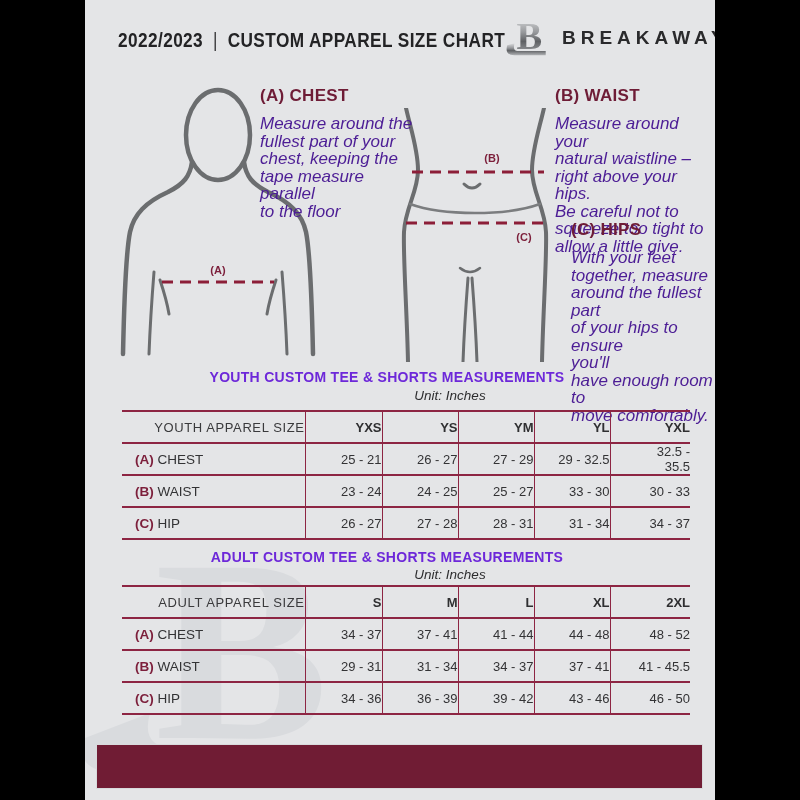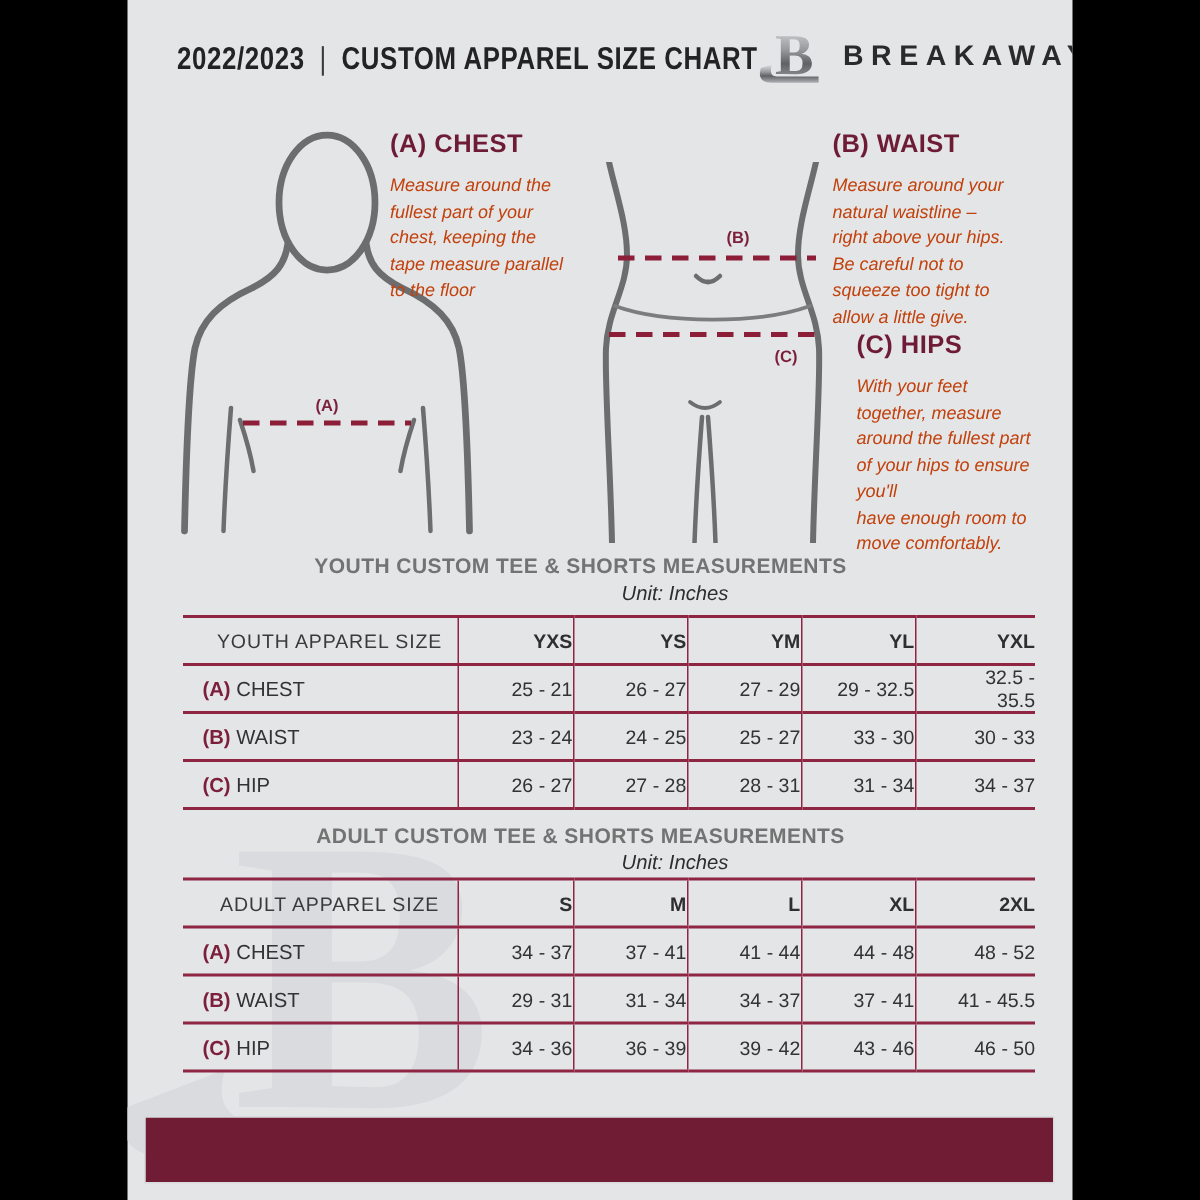--- a/index.html
+++ b/index.html
@@ -30,37 +30,37 @@
   .fig1 { left:33px; top:82px; width:200px; height:275px; }
   .fig2 { left:313px; top:108px; width:154px; height:254px; }
   .marker-text { font-size:11px; font-weight:700; fill:#7c1f3b; font-family:"Liberation Sans",sans-serif; }
 
   
   .guide { position:absolute; width:158px; }
   .guide-chest { left:175px; top:86px; }
   .guide-waist { left:470px; top:86px; }
   .guide-hips  { left:470px; top:220px;margin-left:16px; }
   .guide h3 { font-size:17px; font-weight:700; color:#6e1c36; letter-spacing:0.3px; margin-bottom:9px; }
-  .guide p  { font-size:12px; font-style:italic; color:#c2410c; line-height:17.5px; white-space:pre-line; }
+  .guide p  { font-size:17px; font-style:italic; color:#4c1d95; line-height:17.5px; white-space:pre-line; }
 
   
   .section-title { position:absolute; left:0; width:604px; text-align:center;
-                   font-size:14px; font-weight:700; color:#737373; letter-spacing:0.3px; }
+                   font-size:14px; font-weight:700; color:#6d28d9; letter-spacing:0.3px; }
   .unit-line { position:absolute; left:0; width:730px; text-align:center;
                font-size:13.5px; font-style:italic; color:#2d2d2f; }
   .yt-title { top:369px; } .yt-unit { top:388px; }
   .ad-title { top:549px; } .ad-unit { top:567px; }
 
   table.size-table { position:absolute; left:37px; width:568px; border-collapse:collapse; table-layout:fixed; }
   .yt-table { top:410px; } .ad-table { top:585px; }
   .size-table th, .size-table td { height:32px; border-bottom:2px solid #8d2543; text-align:right; vertical-align:middle;padding-left:20px; }
   .size-table thead th { border-top:2px solid #8d2543; }
   .size-table th:not(:first-child), .size-table td:not(:first-child) { border-left:1.5px solid #8d2543; }
   .size-table th { font-size:13px; font-weight:700; color:#2f2f31; }
-  .size-table th.label-col { text-align:center; padding-left:13px; font-weight:400; letter-spacing:0.6px; color:#3a3a3c; }
+  .size-table th.label-col { text-align:right; padding-left:13px; font-weight:400; letter-spacing:0.6px; color:#3a3a3c; }
   .size-table td { font-size:13px; color:#333335; }
   .size-table td.label-cell { text-align:left; padding-left:13px; font-size:13.5px; color:#333335; }
   .size-table td.label-cell .prefix { font-weight:700; color:#7c1f3b; }
 
   
   .bottom-bar { position:absolute; left:12px; top:745px; width:605px; height:43px;
                 background:#701c34; outline:1px solid #d8dadc; z-index:2; }
 </style>
 </head>
 <body>

